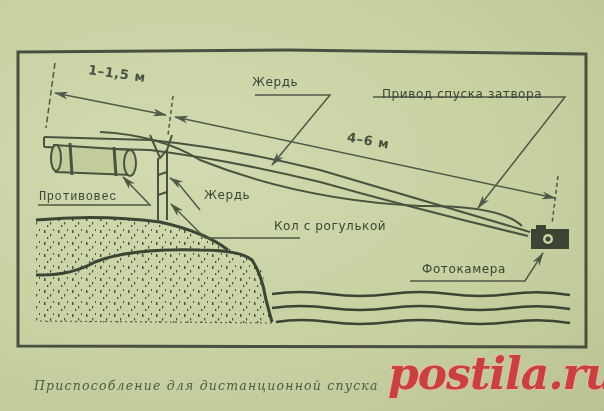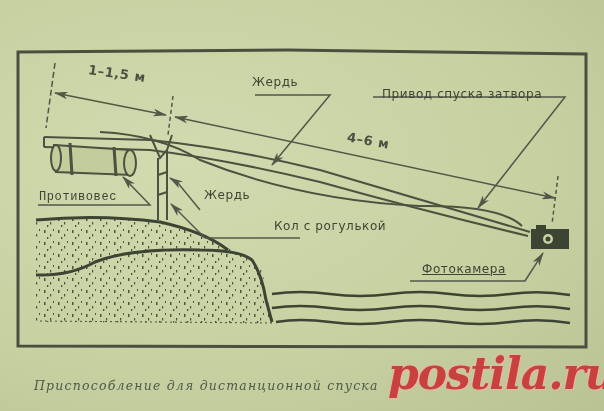--- a/index.html
+++ b/index.html
@@ -111,16 +111,16 @@
   </g>
 </svg>
 
 <div class="lbl dim" style="left:88px; top:66px; transform:rotate(8deg);">1–1,5 м</div>
 <div class="lbl dim" style="left:347px; top:133px; transform:rotate(10deg);">4–6 м</div>
 <div class="lbl" style="left:252px; top:75px;">Жердь</div>
 <div class="lbl" style="left:382px; top:87px;">Привод спуска затвора</div>
 <div class="lbl" style="left:39px; top:190px;font-family:Liberation Mono, monospace;">Противовес</div>
 <div class="lbl" style="left:204px; top:188px;">Жердь</div>
 <div class="lbl" style="left:227px; top:219px;margin-left:47px;">Кол с рогулькой</div>
-<div class="lbl" style="left:422px; top:262px;text-decoration:underline;">Фотокамера</div>
+<div class="lbl" style="left:422px; top:262px;">Фотокамера</div>
 
 <div class="caption">Приспособление для дистанционной спуска</div>
 <div class="watermark">postila.ru</div>
 
 </body></html>

